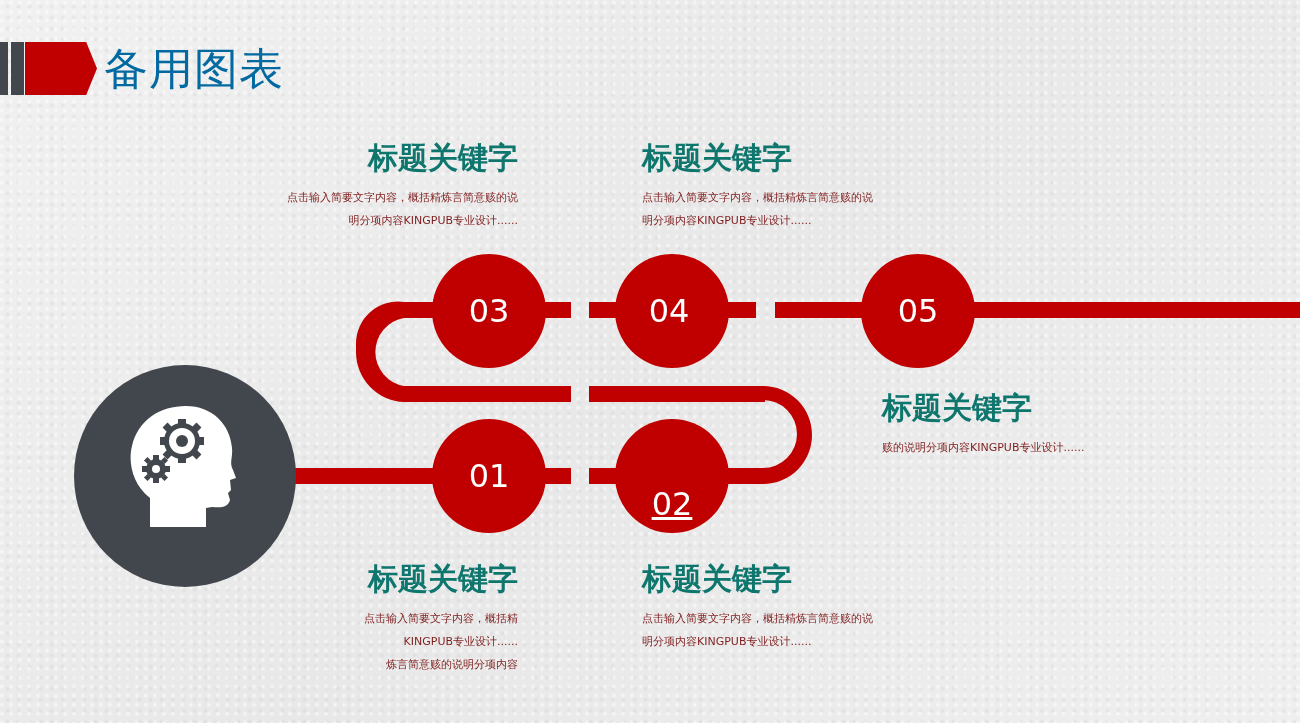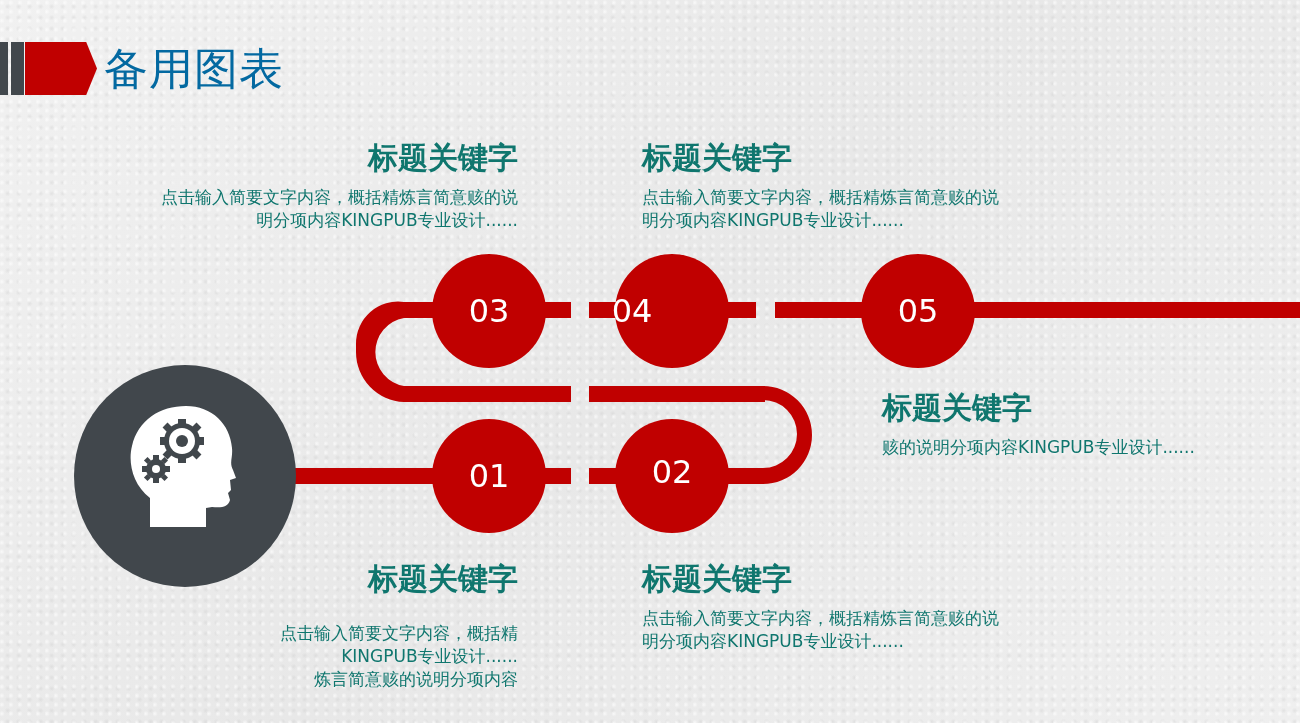--- a/index.html
+++ b/index.html
@@ -23,21 +23,21 @@
   .page-title { left: 104px; top: 40px; font-size: 44px; color: #0369a1; line-height: 58px; letter-spacing: 1px; }
 
   
   svg.flow { left: 0; top: 0; }
 
   .step-num { color: #ffffff; font-family: "DejaVu Sans", "Liberation Sans", sans-serif; font-size: 32px;
     width: 114px; height: 114px; display: flex; align-items: center; justify-content: center;
     margin-left: -57px; margin-top: -57px; }
 
   .blk-title { font-size: 30px; font-weight: bold; color: #0f766e; line-height: 36px; white-space: nowrap; }
-  .blk-desc { font-size: 17px; color: #0f766e; line-height: 23px; }
+  .blk-desc { font-size: 11px; color: #7f1d1d; line-height: 23px; }
   .right { text-align: right; }
   .left { text-align: left; }
 </style>
 </head>
 <body>
 
 <div class="abs hdr-strip1"></div>
 <div class="abs hdr-strip2"></div>
 <div class="abs hdr-arrow"></div>
 <div class="abs page-title">备用图表</div>
@@ -98,23 +98,23 @@
       <rect x="145" y="458" width="5" height="5" transform="rotate(45 147.5 460.5)"></rect>
       <rect x="162" y="458" width="5" height="5" transform="rotate(45 164.5 460.5)"></rect>
       <rect x="145" y="475" width="5" height="5" transform="rotate(45 147.5 477.5)"></rect>
       <rect x="162" y="475" width="5" height="5" transform="rotate(45 164.5 477.5)"></rect>
     </g>
     <circle cx="156" cy="469" r="4" fill="#ffffff"></circle>
   </g>
 </svg>
 
 <div class="abs step-num" style="left:489px; top:476px;">01</div>
-<div class="abs step-num" style="left:672px; top:472px;">02</div>
+<div class="abs step-num" style="left:672px; top:504px;text-decoration:underline;">02</div>
 <div class="abs step-num" style="left:489px; top:311px;">03</div>
-<div class="abs step-num" style="left:632px; top:311px;">04</div>
+<div class="abs step-num" style="left:669px; top:311px;">04</div>
 <div class="abs step-num" style="left:918px; top:311px;">05</div>
 
 <div class="abs right" style="left:100px; top:140px; width:418px;">
   <div class="blk-title">标题关键字</div>
   <div class="blk-desc" style="margin-top:10px;">
     <div>点击输入简要文字内容，概括精炼言简意赅的说</div>
     <div>明分项内容KINGPUB专业设计......</div>
   </div>
 </div>
 
@@ -128,21 +128,21 @@
 
 <div class="abs left" style="left:882px; top:390px; width:380px;">
   <div class="blk-title">标题关键字</div>
   <div class="blk-desc" style="margin-top:10px;">
     <div>赅的说明分项内容KINGPUB专业设计......</div>
   </div>
 </div>
 
 <div class="abs right" style="left:230px; top:561px; width:288px;">
   <div class="blk-title">标题关键字</div>
-  <div class="blk-desc" style="margin-top:25px;">
+  <div class="blk-desc" style="margin-top:10px;">
     <div>点击输入简要文字内容，概括精</div>
     <div>KINGPUB专业设计......</div>
     <div>炼言简意赅的说明分项内容</div>
   </div>
 </div>
 
 <div class="abs left" style="left:642px; top:561px; width:420px;">
   <div class="blk-title">标题关键字</div>
   <div class="blk-desc" style="margin-top:10px;">
     <div>点击输入简要文字内容，概括精炼言简意赅的说</div>

